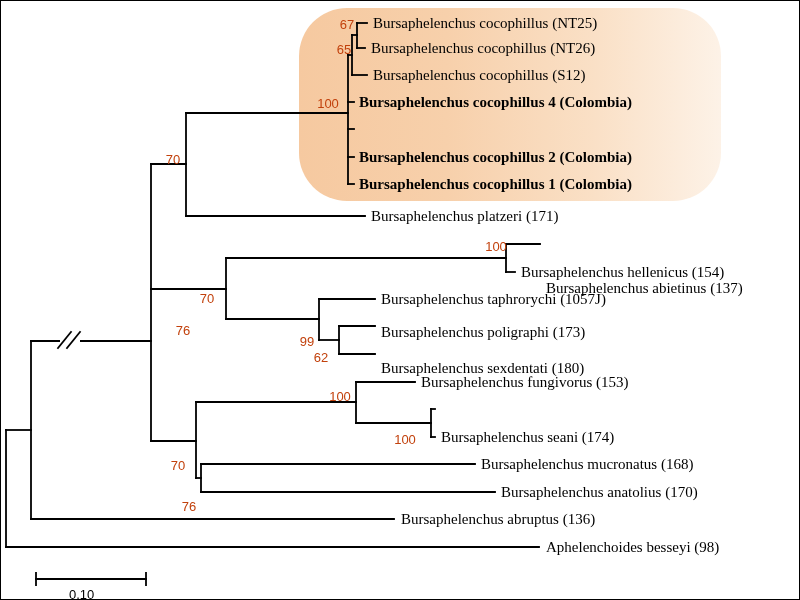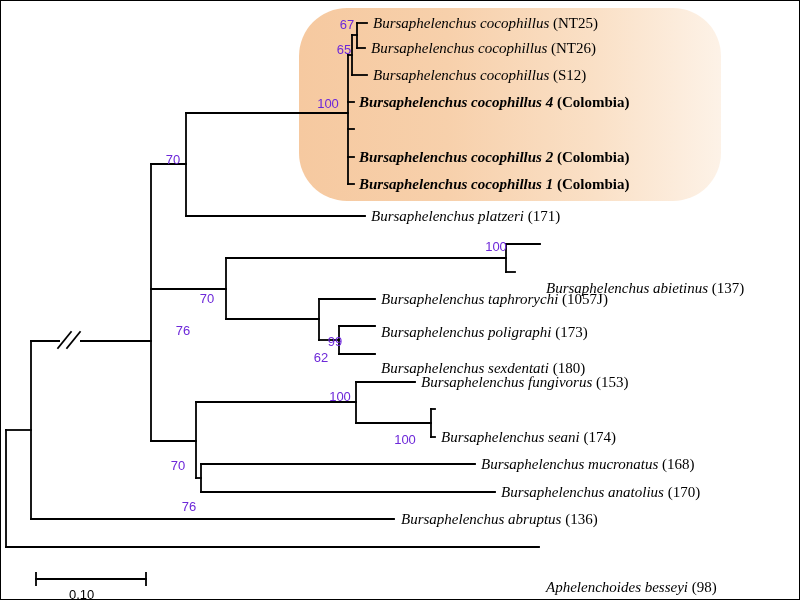--- a/index.html
+++ b/index.html
@@ -9,24 +9,24 @@
             border:1px solid #000; overflow:hidden; }
   .highlight { position:absolute; z-index:0; left:298px; top:7px; width:422px; height:193px;
                border-radius:48px;
                background:linear-gradient(90deg,#f6c9a0 0%,#f7d0ab 35%,#fae0c6 70%,#fdf2e7 100%); }
   #tree-svg { position:absolute; z-index:1; left:0; top:0; }
   #tree-svg line { stroke:#000; stroke-width:1.8px; stroke-linecap:square; }
   #tree-svg rect.blank { fill:#fff; stroke:none; }
   .taxon { position:absolute; z-index:2; transform:translateY(-50%);
            font-family:"Liberation Serif", serif; font-size:15px;
            white-space:nowrap; color:#000; }
-  .taxon .sp { font-style:italic; }
+  .taxon .sp { }
   .taxon.bold { font-weight:700; }
   .bs { position:absolute; z-index:2; transform:translate(-50%,-50%);
-        font-family:"Liberation Sans", sans-serif; font-size:13px; color:#6d28d9;
+        font-family:"Liberation Sans", sans-serif; font-size:13px; color:#c2410c;
         white-space:nowrap; }
   .scale-label { position:absolute; z-index:2; left:68px; top:586px;
                  font-size:13px; color:#000; }
 </style>
 </head>
 <body>
 
 <div class="figure" id="figure">
 
   <div class="highlight"></div>
@@ -98,35 +98,36 @@
   <div class="scale-label">0.10</div>
 
 <div class="taxon" style="left: 372px; top: 22px;"><span class="sp">Bursaphelenchus cocophillus</span><span class="acc"> (NT25)</span></div>
     <div class="taxon" style="left: 370px; top: 47px;"><span class="sp">Bursaphelenchus cocophillus</span><span class="acc"> (NT26)</span></div>
     <div class="taxon" style="left: 372px; top: 74px;"><span class="sp">Bursaphelenchus cocophillus</span><span class="acc"> (S12)</span></div>
     <div class="taxon bold" style="left: 358px; top: 101px;"><span class="sp">Bursaphelenchus cocophillus 4</span><span class="acc"> (Colombia)</span></div>
     <div class="taxon bold" style="left: 358px; top: 156px;"><span class="sp">Bursaphelenchus cocophillus 2</span><span class="acc"> (Colombia)</span></div>
     <div class="taxon bold" style="left: 358px; top: 183px;"><span class="sp">Bursaphelenchus cocophillus 1</span><span class="acc"> (Colombia)</span></div>
     <div class="taxon" style="left: 370px; top: 215px;"><span class="sp">Bursaphelenchus platzeri</span><span class="acc"> (171)</span></div>
     <div class="taxon" style="left: 545px; top: 243px; margin-top: 44px;"><span class="sp">Bursaphelenchus abietinus</span><span class="acc"> (137)</span></div>
+    <div class="taxon" style="left: 520px; top: 271px;"><span class="sp">Bursaphelenchus hellenicus</span><span class="acc"> (154)</span></div>
     <div class="taxon" style="left: 380px; top: 298px;"><span class="sp">Bursaphelenchus taphrorychi</span><span class="acc"> (1057J)</span></div>
     <div class="taxon" style="left: 380px; top: 325px; margin-top: 6px;"><span class="sp">Bursaphelenchus poligraphi</span><span class="acc"> (173)</span></div>
     <div class="taxon" style="left: 380px; top: 353px; margin-top: 14px;"><span class="sp">Bursaphelenchus sexdentati</span><span class="acc"> (180)</span></div>
     <div class="taxon" style="left: 420px; top: 381px;"><span class="sp">Bursaphelenchus fungivorus</span><span class="acc"> (153)</span></div>
     <div class="taxon" style="left: 440px; top: 436px;"><span class="sp">Bursaphelenchus seani</span><span class="acc"> (174)</span></div>
     <div class="taxon" style="left: 480px; top: 463px;"><span class="sp">Bursaphelenchus mucronatus</span><span class="acc"> (168)</span></div>
     <div class="taxon" style="left: 500px; top: 491px;"><span class="sp">Bursaphelenchus anatolius</span><span class="acc"> (170)</span></div>
     <div class="taxon" style="left: 400px; top: 518px;"><span class="sp">Bursaphelenchus abruptus</span><span class="acc"> (136)</span></div>
-    <div class="taxon" style="left: 545px; top: 546px; margin-top: 40px;"><span class="sp">Aphelenchoides besseyi</span><span class="acc"> (98)</span></div>
+    <div class="taxon" style="left: 545px; top: 546px;"><span class="sp">Aphelenchoides besseyi</span><span class="acc"> (98)</span></div>
     <div class="bs" style="left: 346px; top: 23px;">67</div>
     <div class="bs" style="left: 343px; top: 48px;">65</div>
     <div class="bs" style="left: 327px; top: 102px;">100</div>
     <div class="bs" style="left: 172px; top: 158px;">70</div>
     <div class="bs" style="left: 495px; top: 245px;">100</div>
     <div class="bs" style="left: 206px; top: 297px;">70</div>
     <div class="bs" style="left: 182px; top: 329px;">76</div>
-    <div class="bs" style="left: 306px; top: 340px; margin-left: 28px;">99</div>
+    <div class="bs" style="left: 306px; top: 340px;">99</div>
     <div class="bs" style="left: 320px; top: 356px;">62</div>
     <div class="bs" style="left: 339px; top: 395px;">100</div>
     <div class="bs" style="left: 404px; top: 438px;">100</div>
     <div class="bs" style="left: 177px; top: 464px;">70</div>
     <div class="bs" style="left: 188px; top: 505px;">76</div>
   </div>
 
 </body></html>

